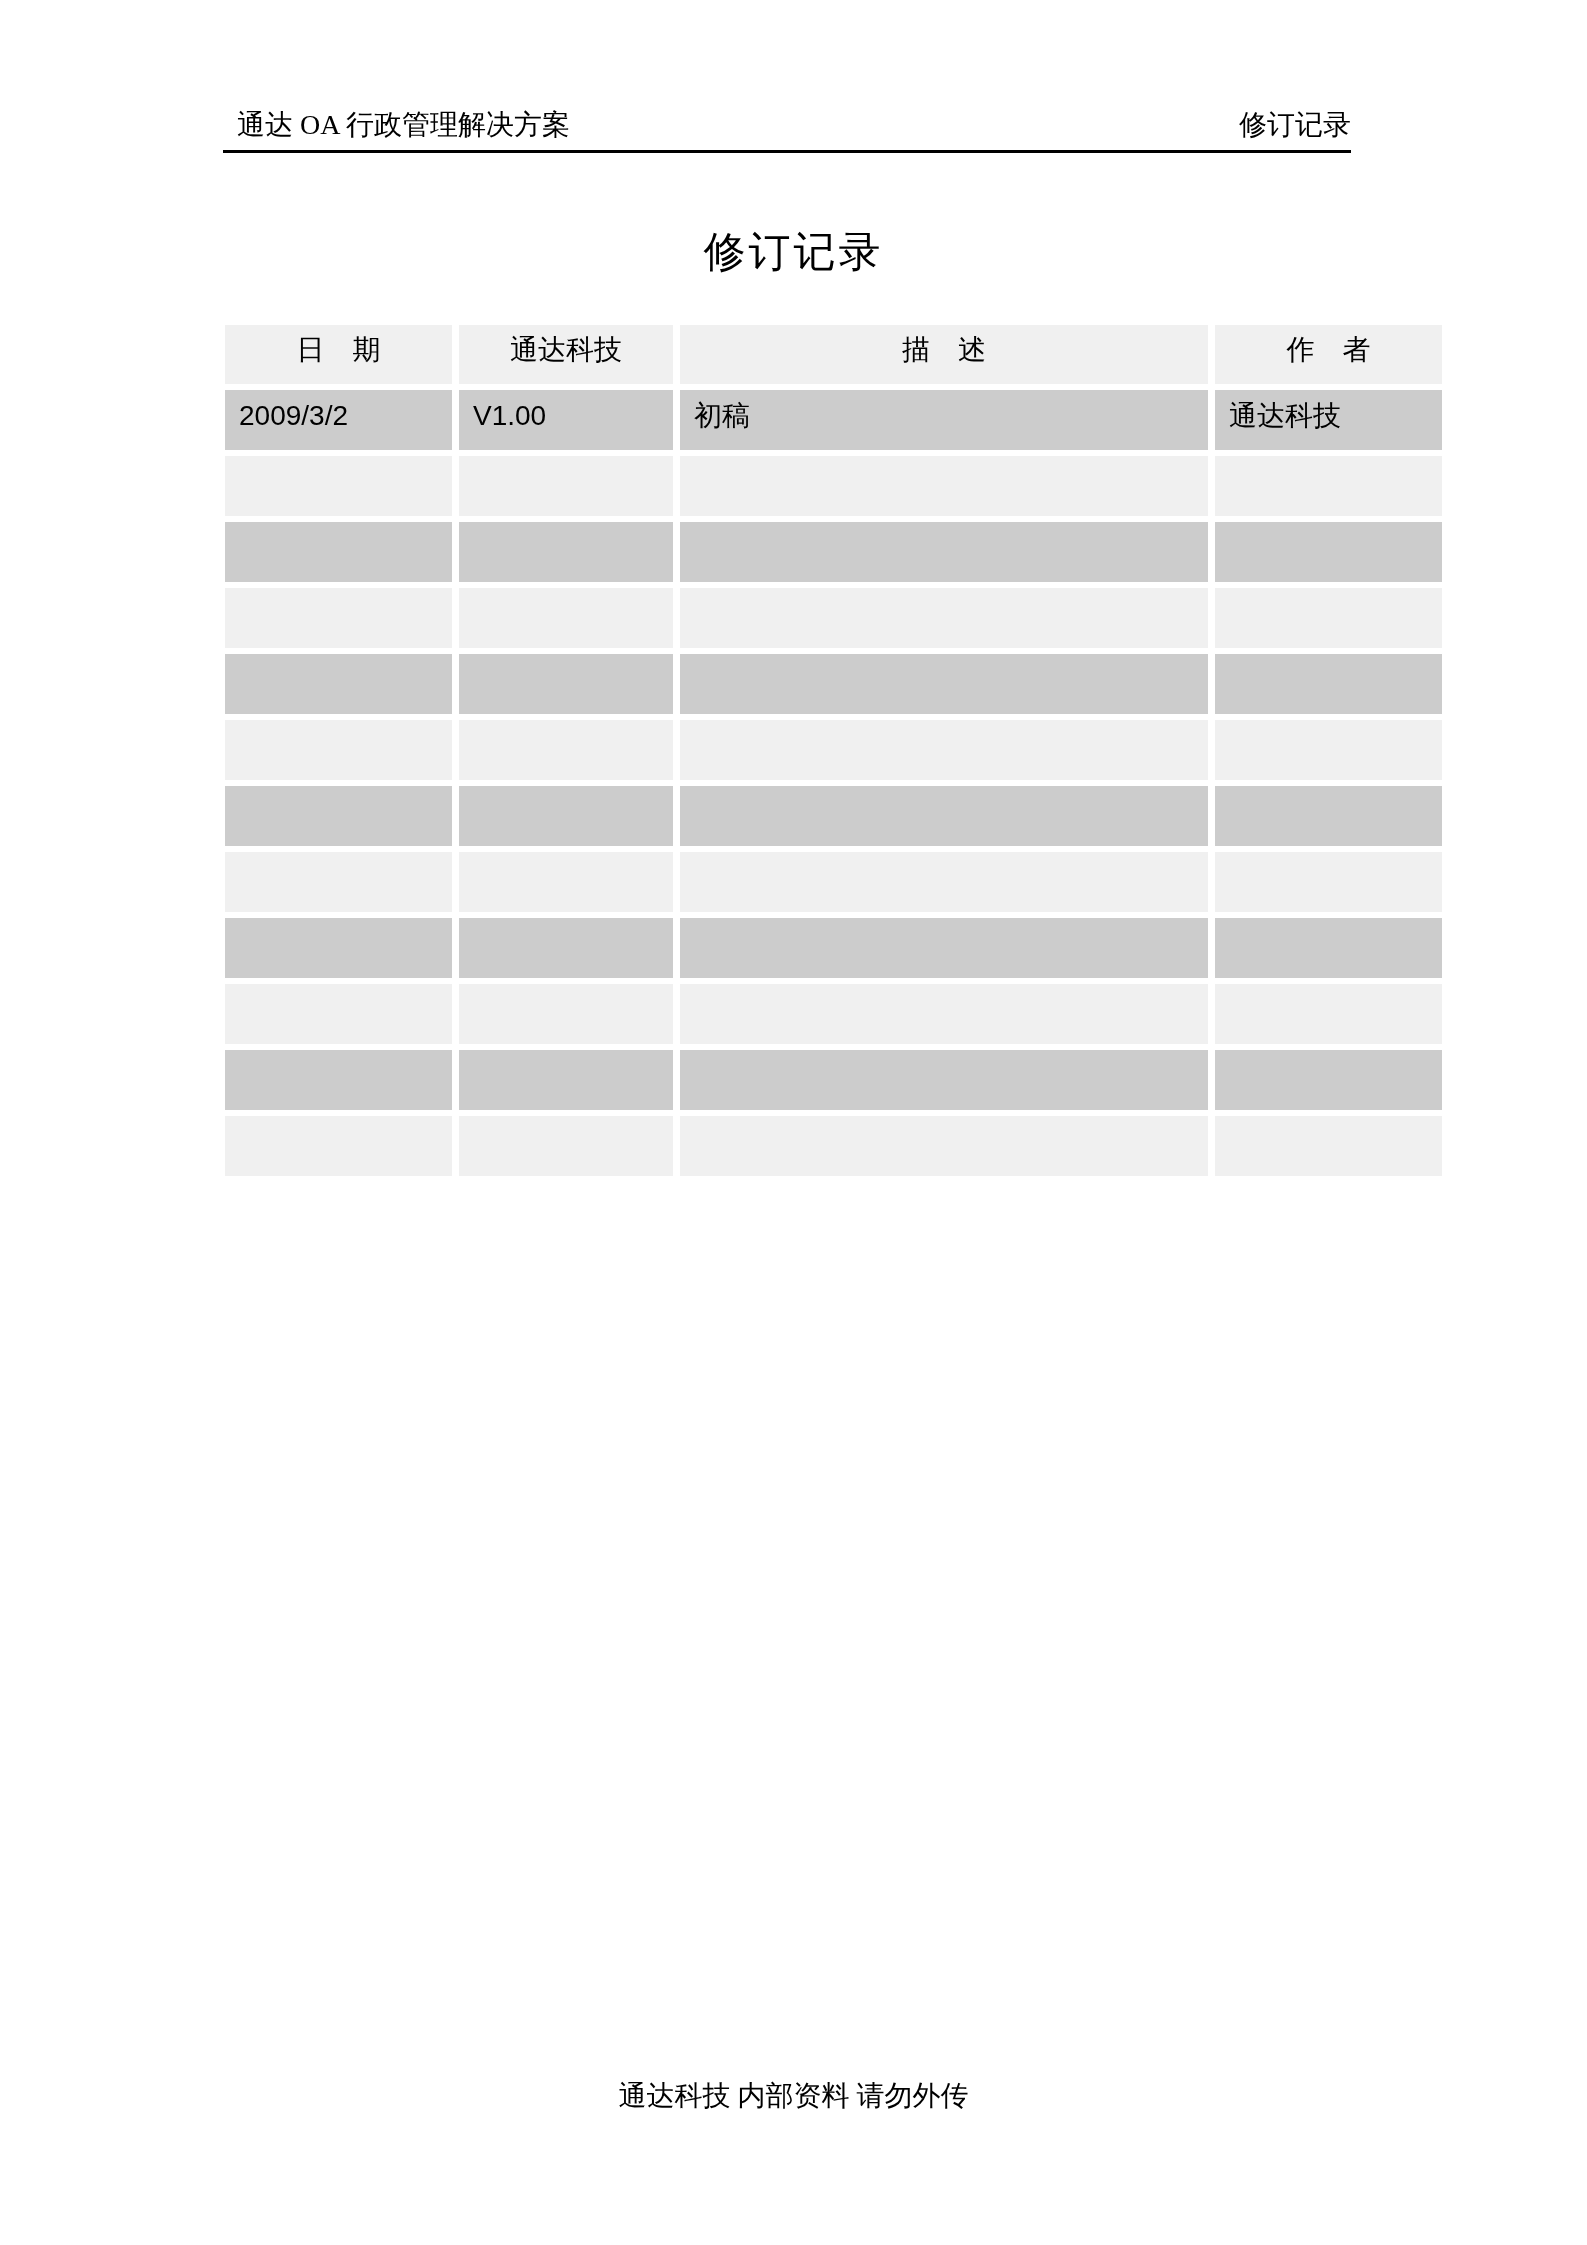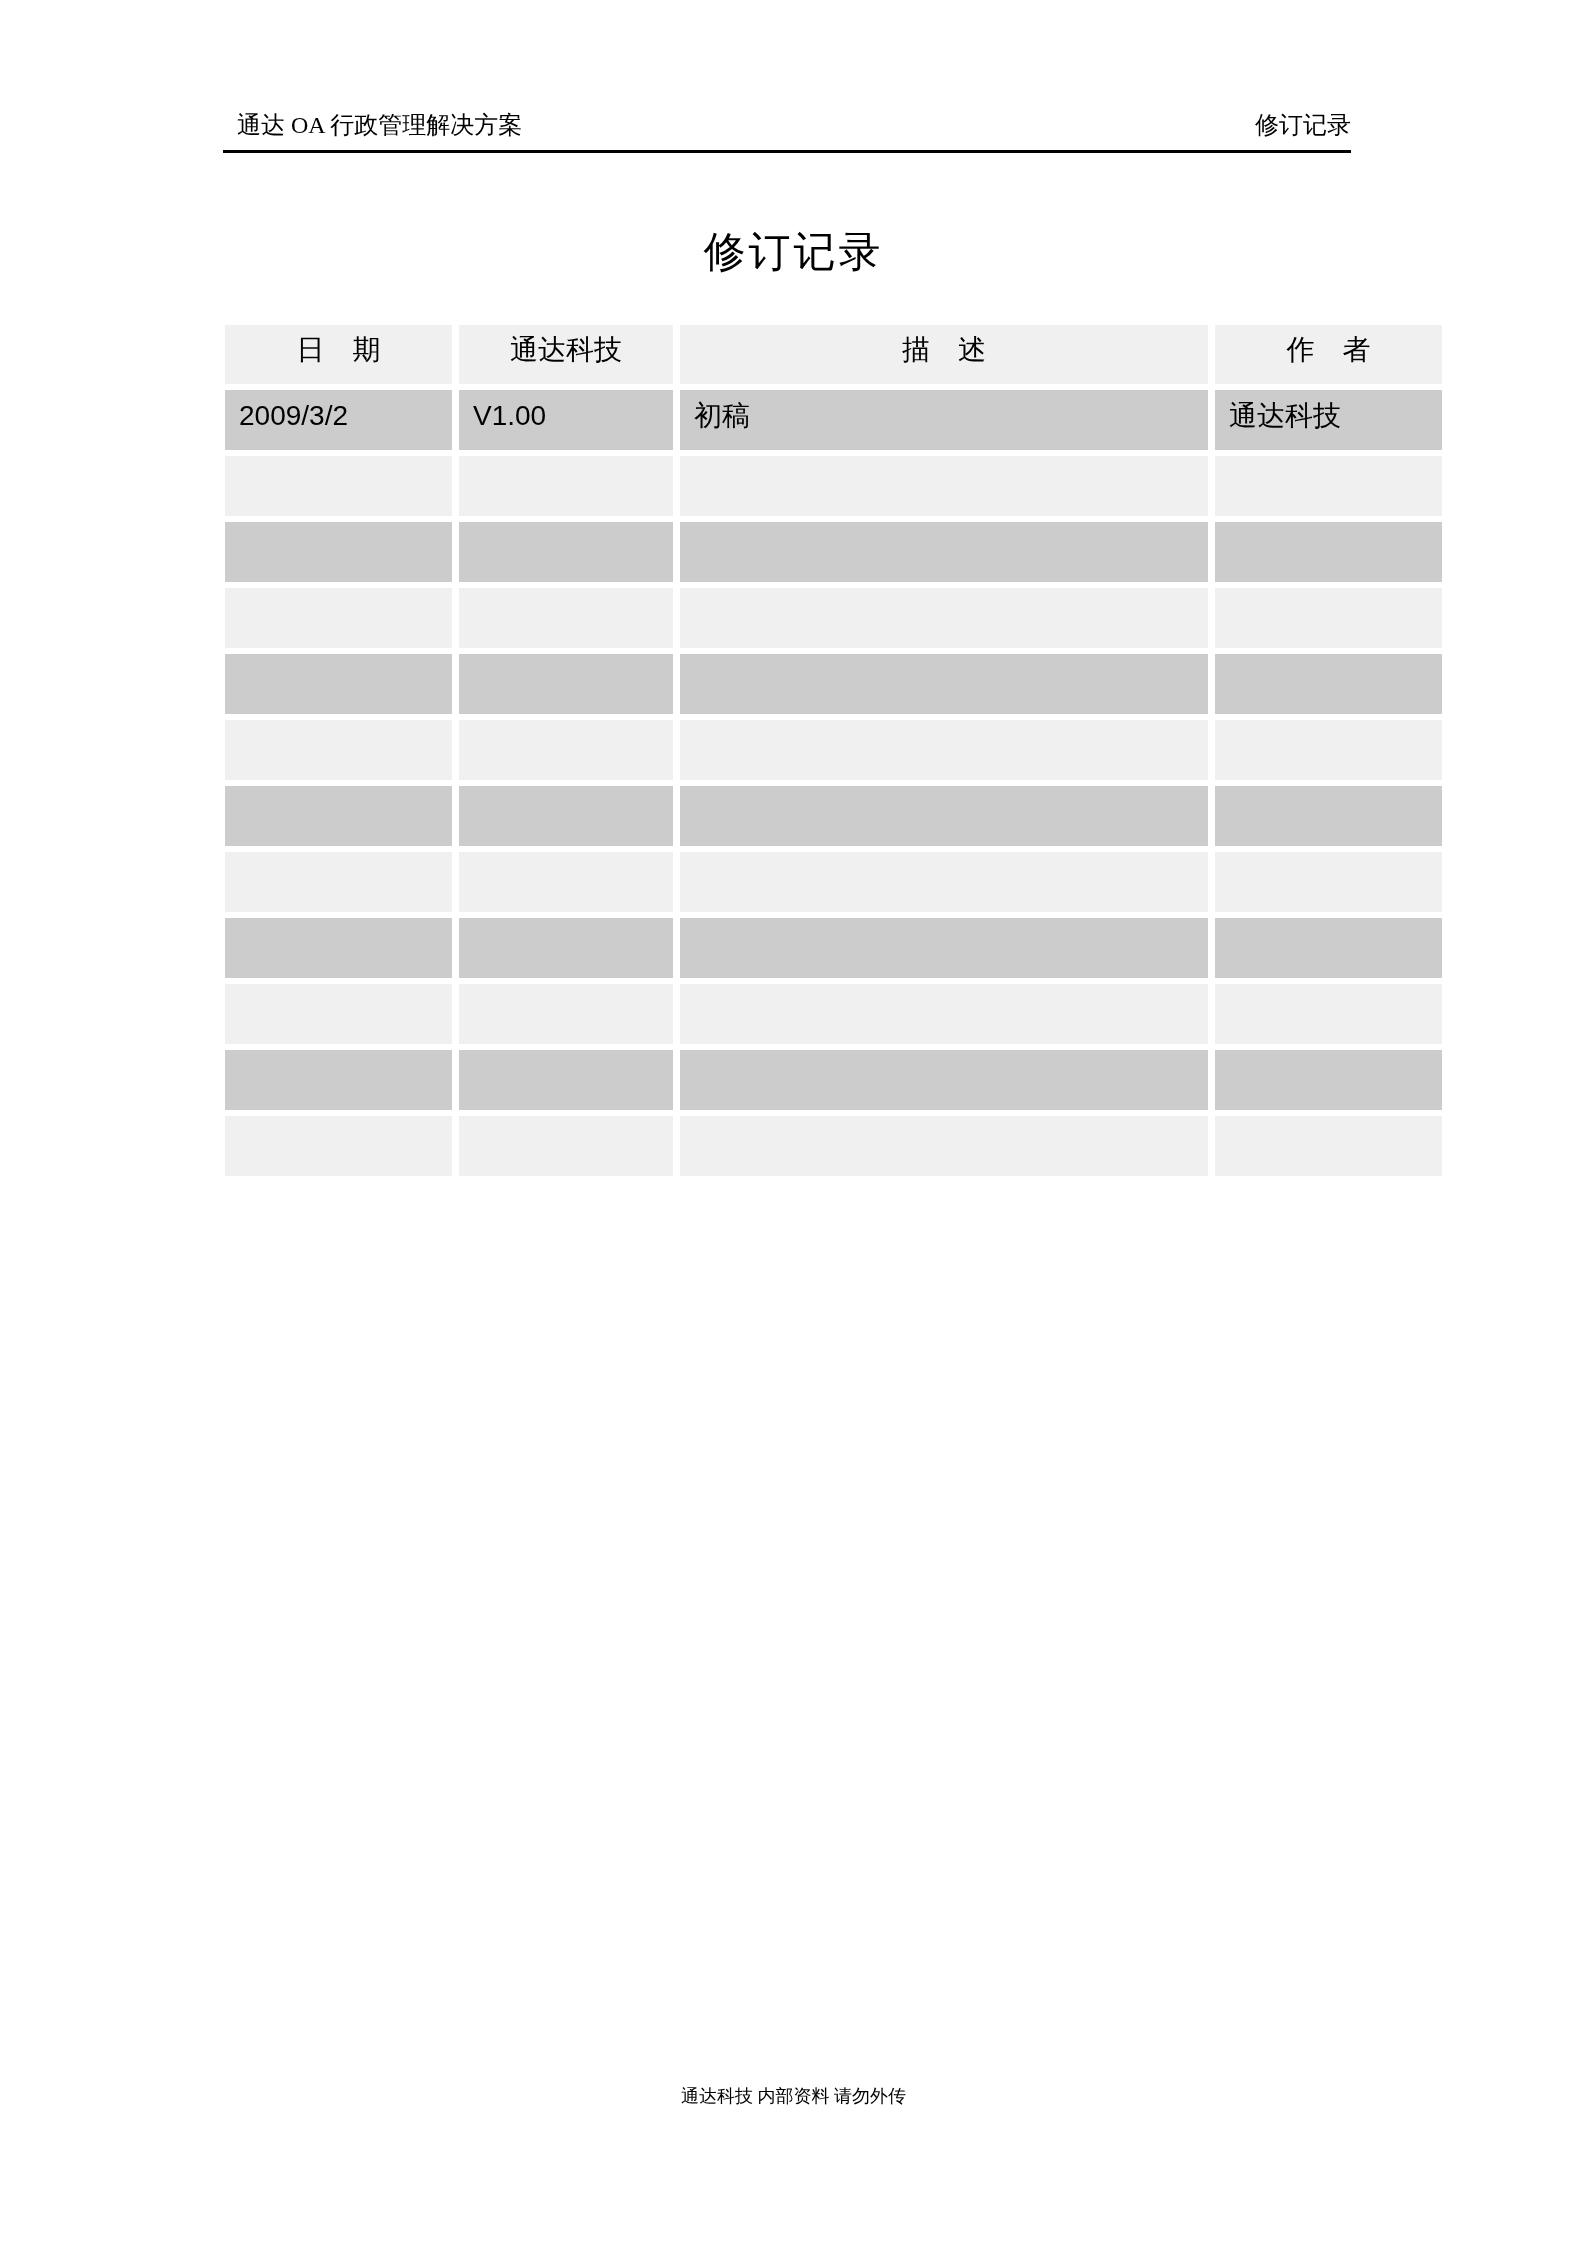--- a/index.html
+++ b/index.html
@@ -25,21 +25,21 @@
     position: absolute;
     left: 223px;
     top: 110px;
     width: 1128px;
     display: flex;
     justify-content: space-between;
     align-items: baseline;
     border-bottom: 3px solid var(--rule-color);
     padding-bottom: 10px;
     font-family: "Liberation Serif", "DejaVu Serif", serif;
-    font-size: 24px;
+    font-size: 28px;
     line-height: 30px;
     color: #000;
   }
   .page-header .left { padding-left: 14px; }
 
   
   .doc-title {
     position: absolute;
     left: 0;
     top: 229px;
@@ -88,21 +88,21 @@
   .revision-table tr.light td { background: var(--row-light); }
 
   
   .page-footer {
     position: absolute;
     left: 0;
     top: 2082px;
     width: 1587px;
     text-align: center;
     font-family: "Liberation Serif", "DejaVu Serif", serif;
-    font-size: 18px;
+    font-size: 28px;
     line-height: 28px;
     color: #000;
   }
 </style>
 </head>
 <body>
 
 <div class="page-header">
   <span class="left">通达 OA 行政管理解决方案</span>
   <span class="right">修订记录</span>

